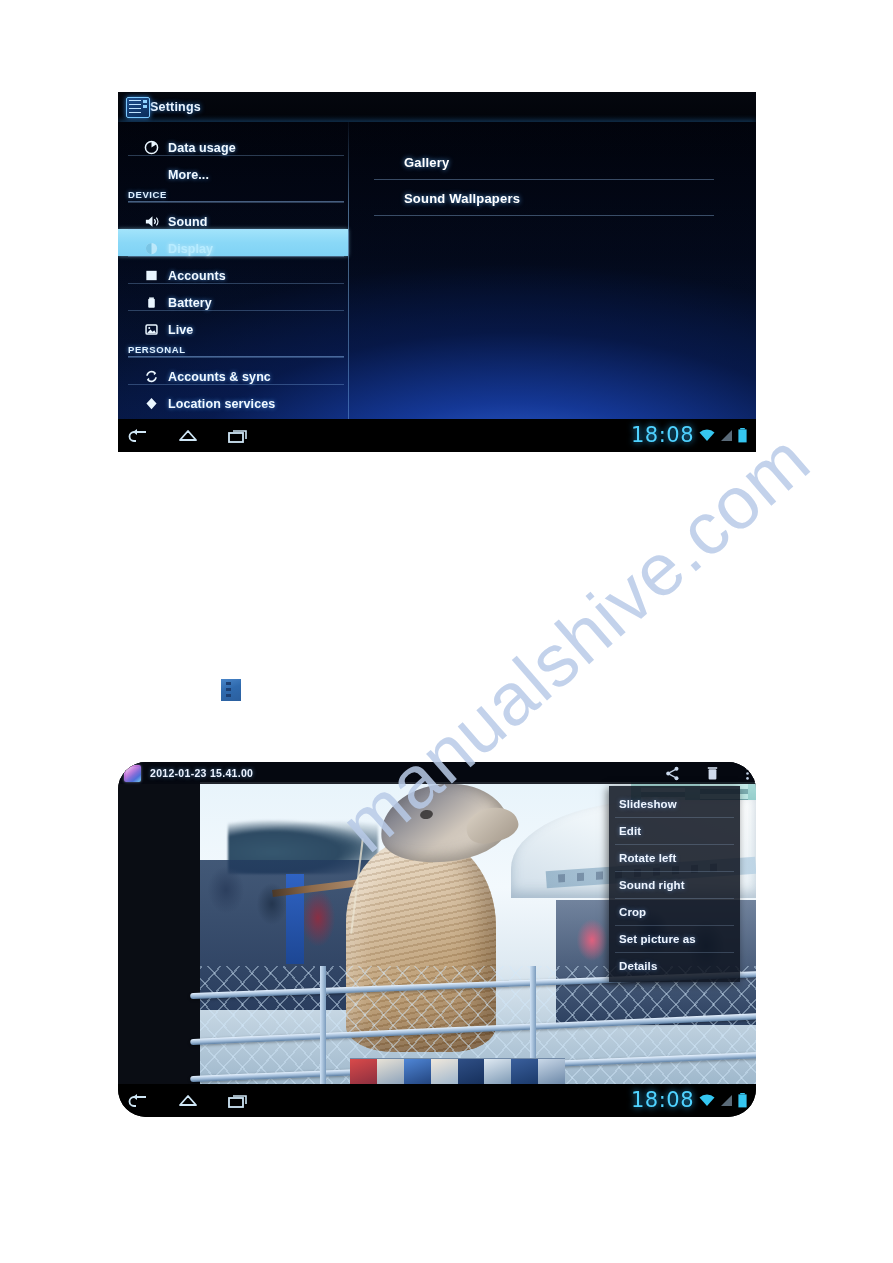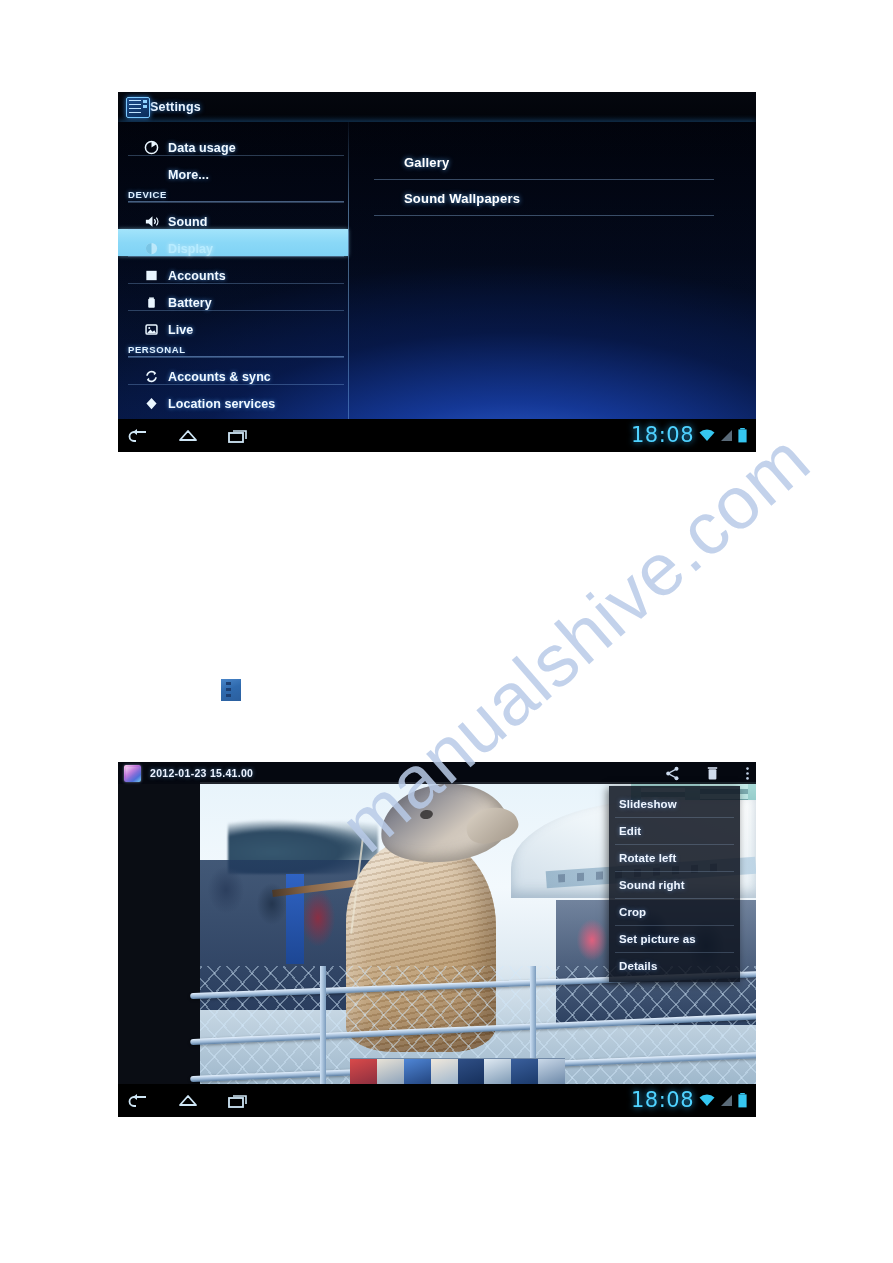--- a/index.html
+++ b/index.html
@@ -44,20 +44,21 @@
     left: 118px;
     top: 92px;
     width: 638px;
     height: 360px;
   }
   #gallery-shot {
     left: 118px;
     top: 762px;
     width: 638px;
     height: 355px;
+    border-radius: 28px;
   }
 
   
   .settings-titlebar {
     position: relative;
     height: 30px;
     background: linear-gradient(180deg, #04070e 0%, #02040a 100%);
     display: flex;
     align-items: center;
     padding-left: 8px;

